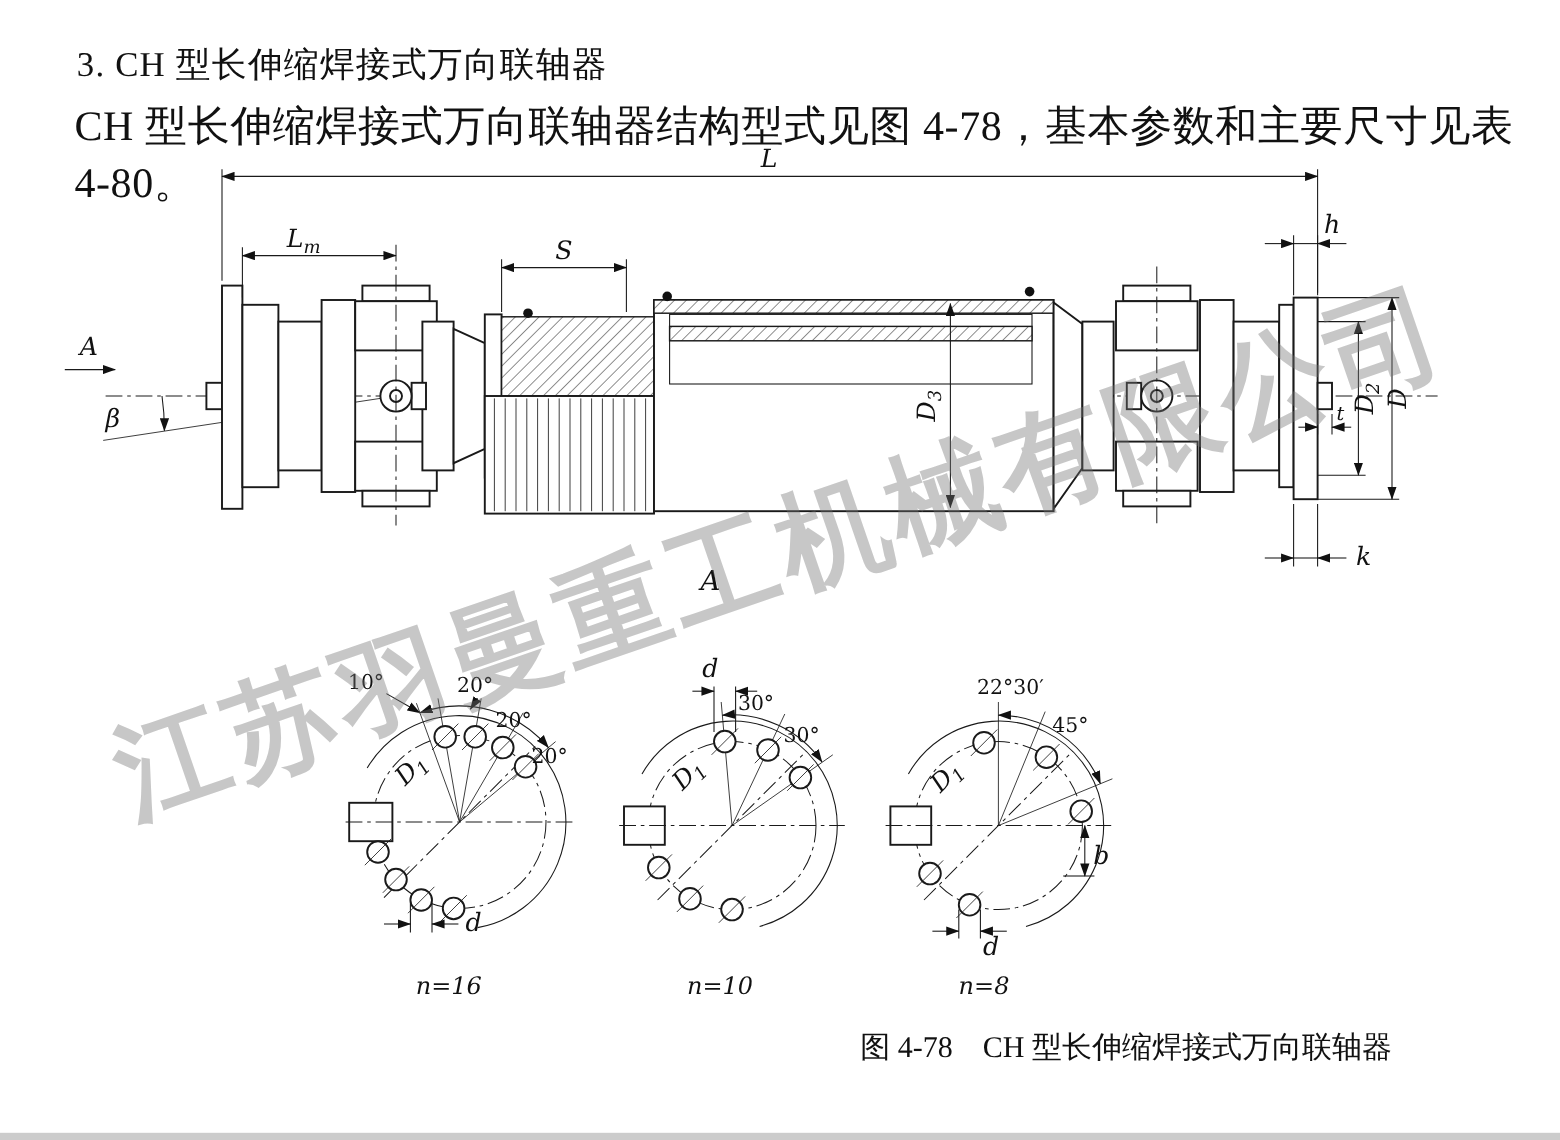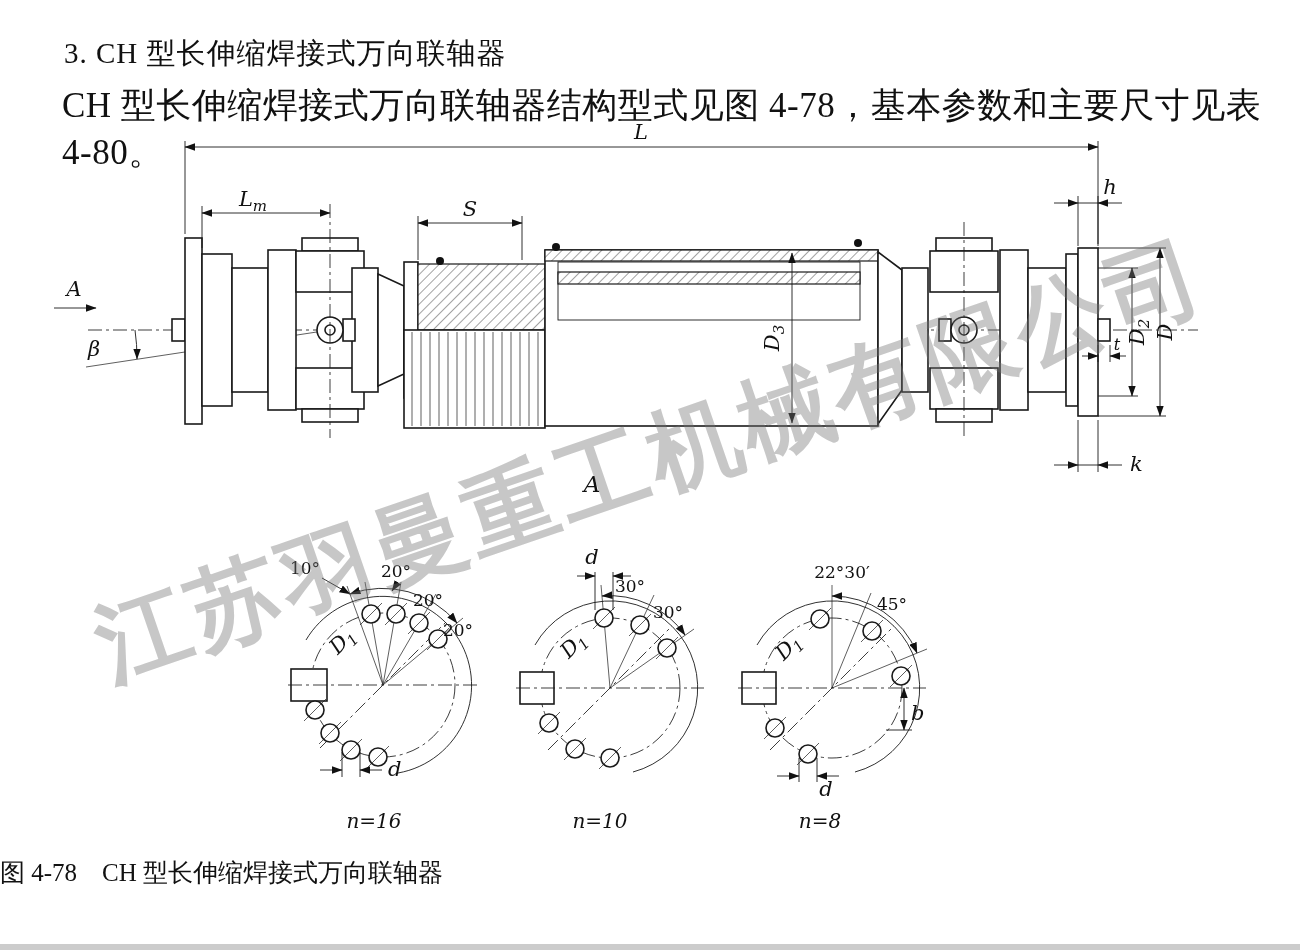--- a/index.html
+++ b/index.html
@@ -1,20 +1,20 @@
 <!DOCTYPE html>
 <html><head>
 <meta charset="utf-8">
 <style>
   html,body{margin:0;padding:0;background:#ffffff;}
   .page{position:relative;width:1300px;height:950px;background:#fff;overflow:hidden;
         font-family:"Liberation Serif","DejaVu Serif",serif;color:#111;}
   .heading{position:absolute;left:64px;top:34px;font-size:29px;letter-spacing:1px;z-index:3;}
   .intro{position:absolute;left:62px;top:82px;font-size:35px;letter-spacing:.5px;z-index:3;}
-  .caption{position:absolute;left:0;top:856px;width:1160px;text-align:left;font-size:25px;z-index:6;}
+  .caption{position:absolute;left:0;top:856px;width:1160px;text-align:right;font-size:25px;z-index:6;}
   .watermark{position:absolute;left:100px;top:588px;font-size:92px;letter-spacing:5px;
              color:rgba(115,115,115,0.40);white-space:nowrap;transform:rotate(-19deg);
              transform-origin:0 50%;z-index:5;pointer-events:none;font-weight:600;}
   .bottom-strip{position:absolute;left:0;bottom:0;width:100%;height:6px;background:#cccccc;z-index:7;}
   svg.draw{position:absolute;left:0;top:0;z-index:2;}
   .fillw{fill:#ffffff;stroke:#1a1a1a;stroke-width:1.6}
   .hatchf{fill:url(#hatch);stroke:#1a1a1a;stroke-width:1.2}
   .thin{stroke:#1a1a1a;stroke-width:.9;fill:none}
   .vthin{stroke:#1a1a1a;stroke-width:.7;fill:none}
   .cl{stroke:#1a1a1a;stroke-width:.85;stroke-dasharray:14 4 3 4;fill:none}

